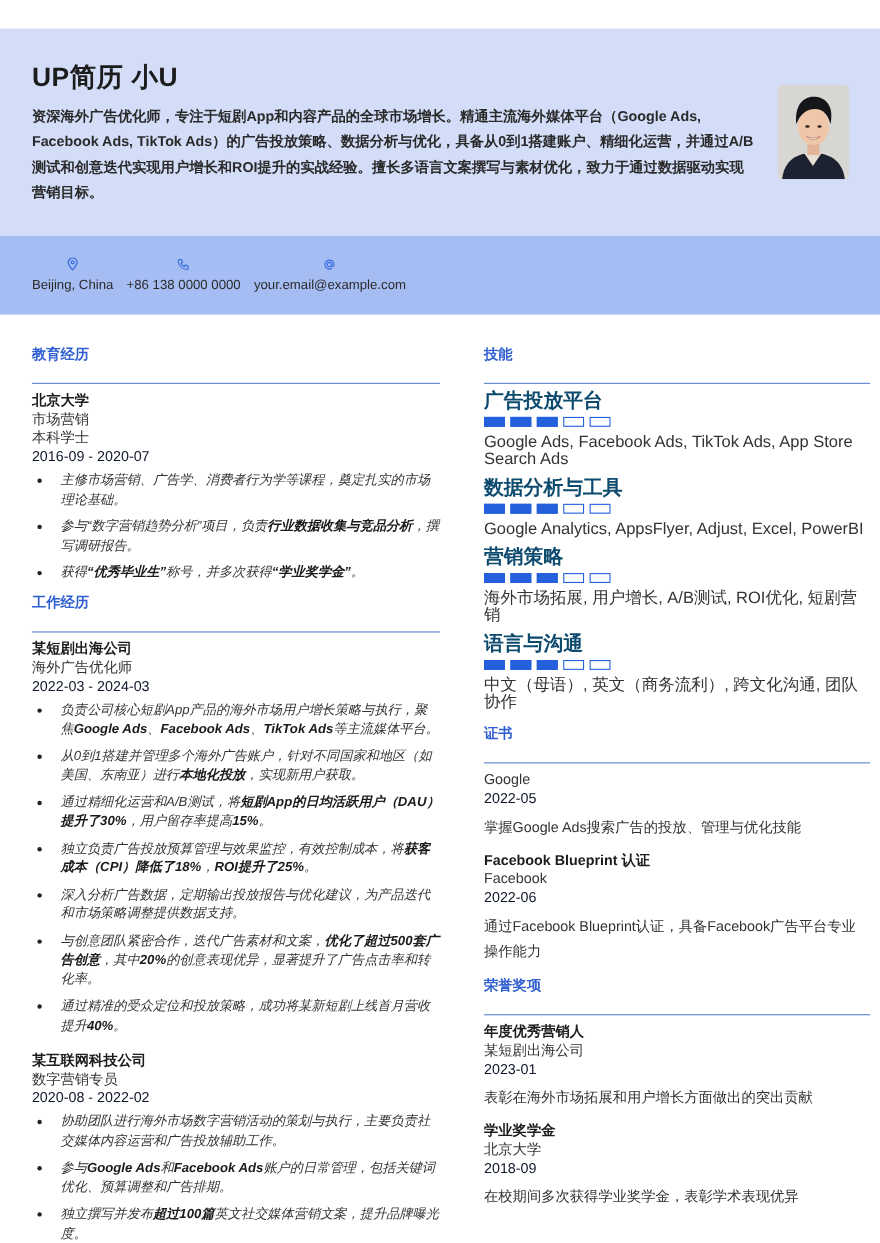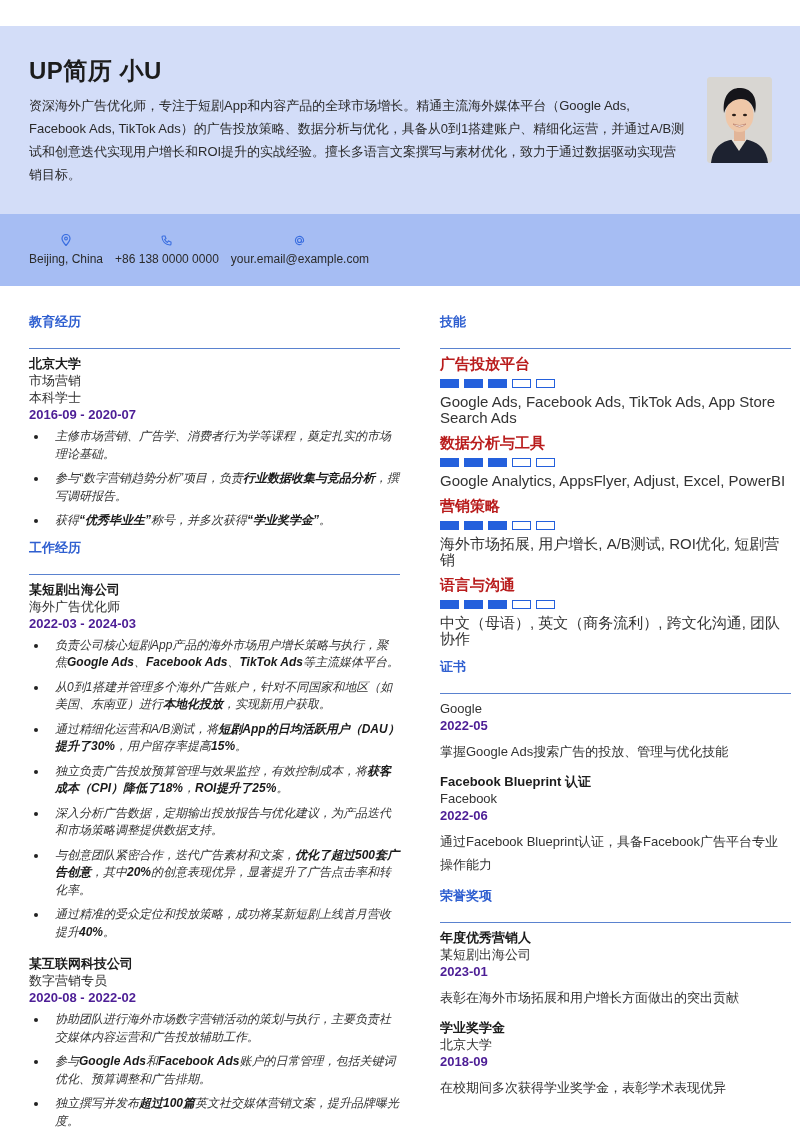--- a/index.html
+++ b/index.html
@@ -2,57 +2,57 @@
 <html><head>
 <meta charset="utf-8">
 <style>
   * { box-sizing: border-box; margin: 0; padding: 0; }
   html, body { width: 800px; height: 1130px; overflow: hidden; background: #ffffff; }
   body { font-family: "Liberation Sans", "DejaVu Sans", sans-serif; color: #222; position: relative; }
 
   .top-strip { height: 26px; background: #ffffff; }
   .header { background: #d3ddf8; height: 188px; position: relative; padding: 28px 120px 0 29px; }
   .name { font-size: 24px; font-weight: bold; color: #1c1c1c; line-height: 34px; margin-bottom: 6px; letter-spacing: 0.5px; }
-  .summary { font-size: 13px; line-height: 23px; color: #2a2a2a; width: 660px; }
+  .summary { font-size: 13px; line-height: 23px; color: #2a2a2a; width: 660px; font-weight: bold; }
   .avatar {
     position: absolute; left: 707px; top: 51px; width: 65px; height: 86px;
     border-radius: 4px; overflow: hidden; background: #d9d7d3;
   }
   .contact-bar { background: #a6bdf3; height: 72px; display: flex; align-items: center; padding-left: 29px; gap: 12px; }
   .contact-item { display: flex; align-items: center; font-size: 12px; color: #2b2b2b; gap: 6px; flex-direction: column; }
   .contact-item svg { display: block; }
 
   .columns { position: absolute; top: 312px; left: 0; width: 800px; }
   .col-left { position: absolute; left: 29px; width: 371px; }
   .col-right { position: absolute; left: 440px; width: 351px; }
 
   .section-title {
     font-size: 13px; font-weight: bold; color: #2f5fd0; line-height: 20px;
     border-bottom: 1.5px solid #5a82cf; padding-bottom: 16px; margin-bottom: 6px;
   }
   .entry-title { font-size: 13px; font-weight: bold; color: #1c1c1c; line-height: 17px; }
   .entry-sub { font-size: 13px; color: #333; line-height: 17px; }
-  .entry-date { font-size: 13px; font-weight: bold; color: #4c1d95; line-height: 17px; }
+  .entry-date { font-size: 13px; font-weight: normal; color: #0f172a; line-height: 17px; }
 
   ul.bullets { list-style: none; margin-top: 5px; }
   ul.bullets li {
     position: relative; padding-left: 26px; font-size: 12px; line-height: 17.5px; color: #333;
     margin-bottom: 7px;
     font-style: italic;
   }
   ul.bullets li::before {
     content: ""; position: absolute; left: 5px; top: 7px; width: 4px; height: 4px; border-radius: 50%; background: #222;
   }
   ul.bullets li b { color: #1a1a1a; }
 
   .job { margin-bottom: 8px; }
   .edu { margin-bottom: 8px; }
 
   .skill { margin-bottom: 8px; }
-  .skill-name { font-size: 15px; font-weight: bold; color: #b91c1c; line-height: 18px; margin-bottom: 6px; }
+  .skill-name { font-size: 18px; font-weight: bold; color: #0c4a6e; line-height: 18px; margin-bottom: 6px; }
   .skill-bar { display: flex; gap: 5px; margin-bottom: 6px; }
   .skill-bar span { width: 19px; height: 9px; border: 1.5px solid #2460dc; background: #fff; }
   .skill-bar span.filled { background: #2460dc; }
   .skill-desc { font-size: 15px; color: #333; line-height: 16px; }
 
   .cert { margin-bottom: 10px; }
   .cert-desc { font-size: 13px; color: #333; line-height: 23px; margin-top: 6px; }
 </style>
 </head>
 <body>

